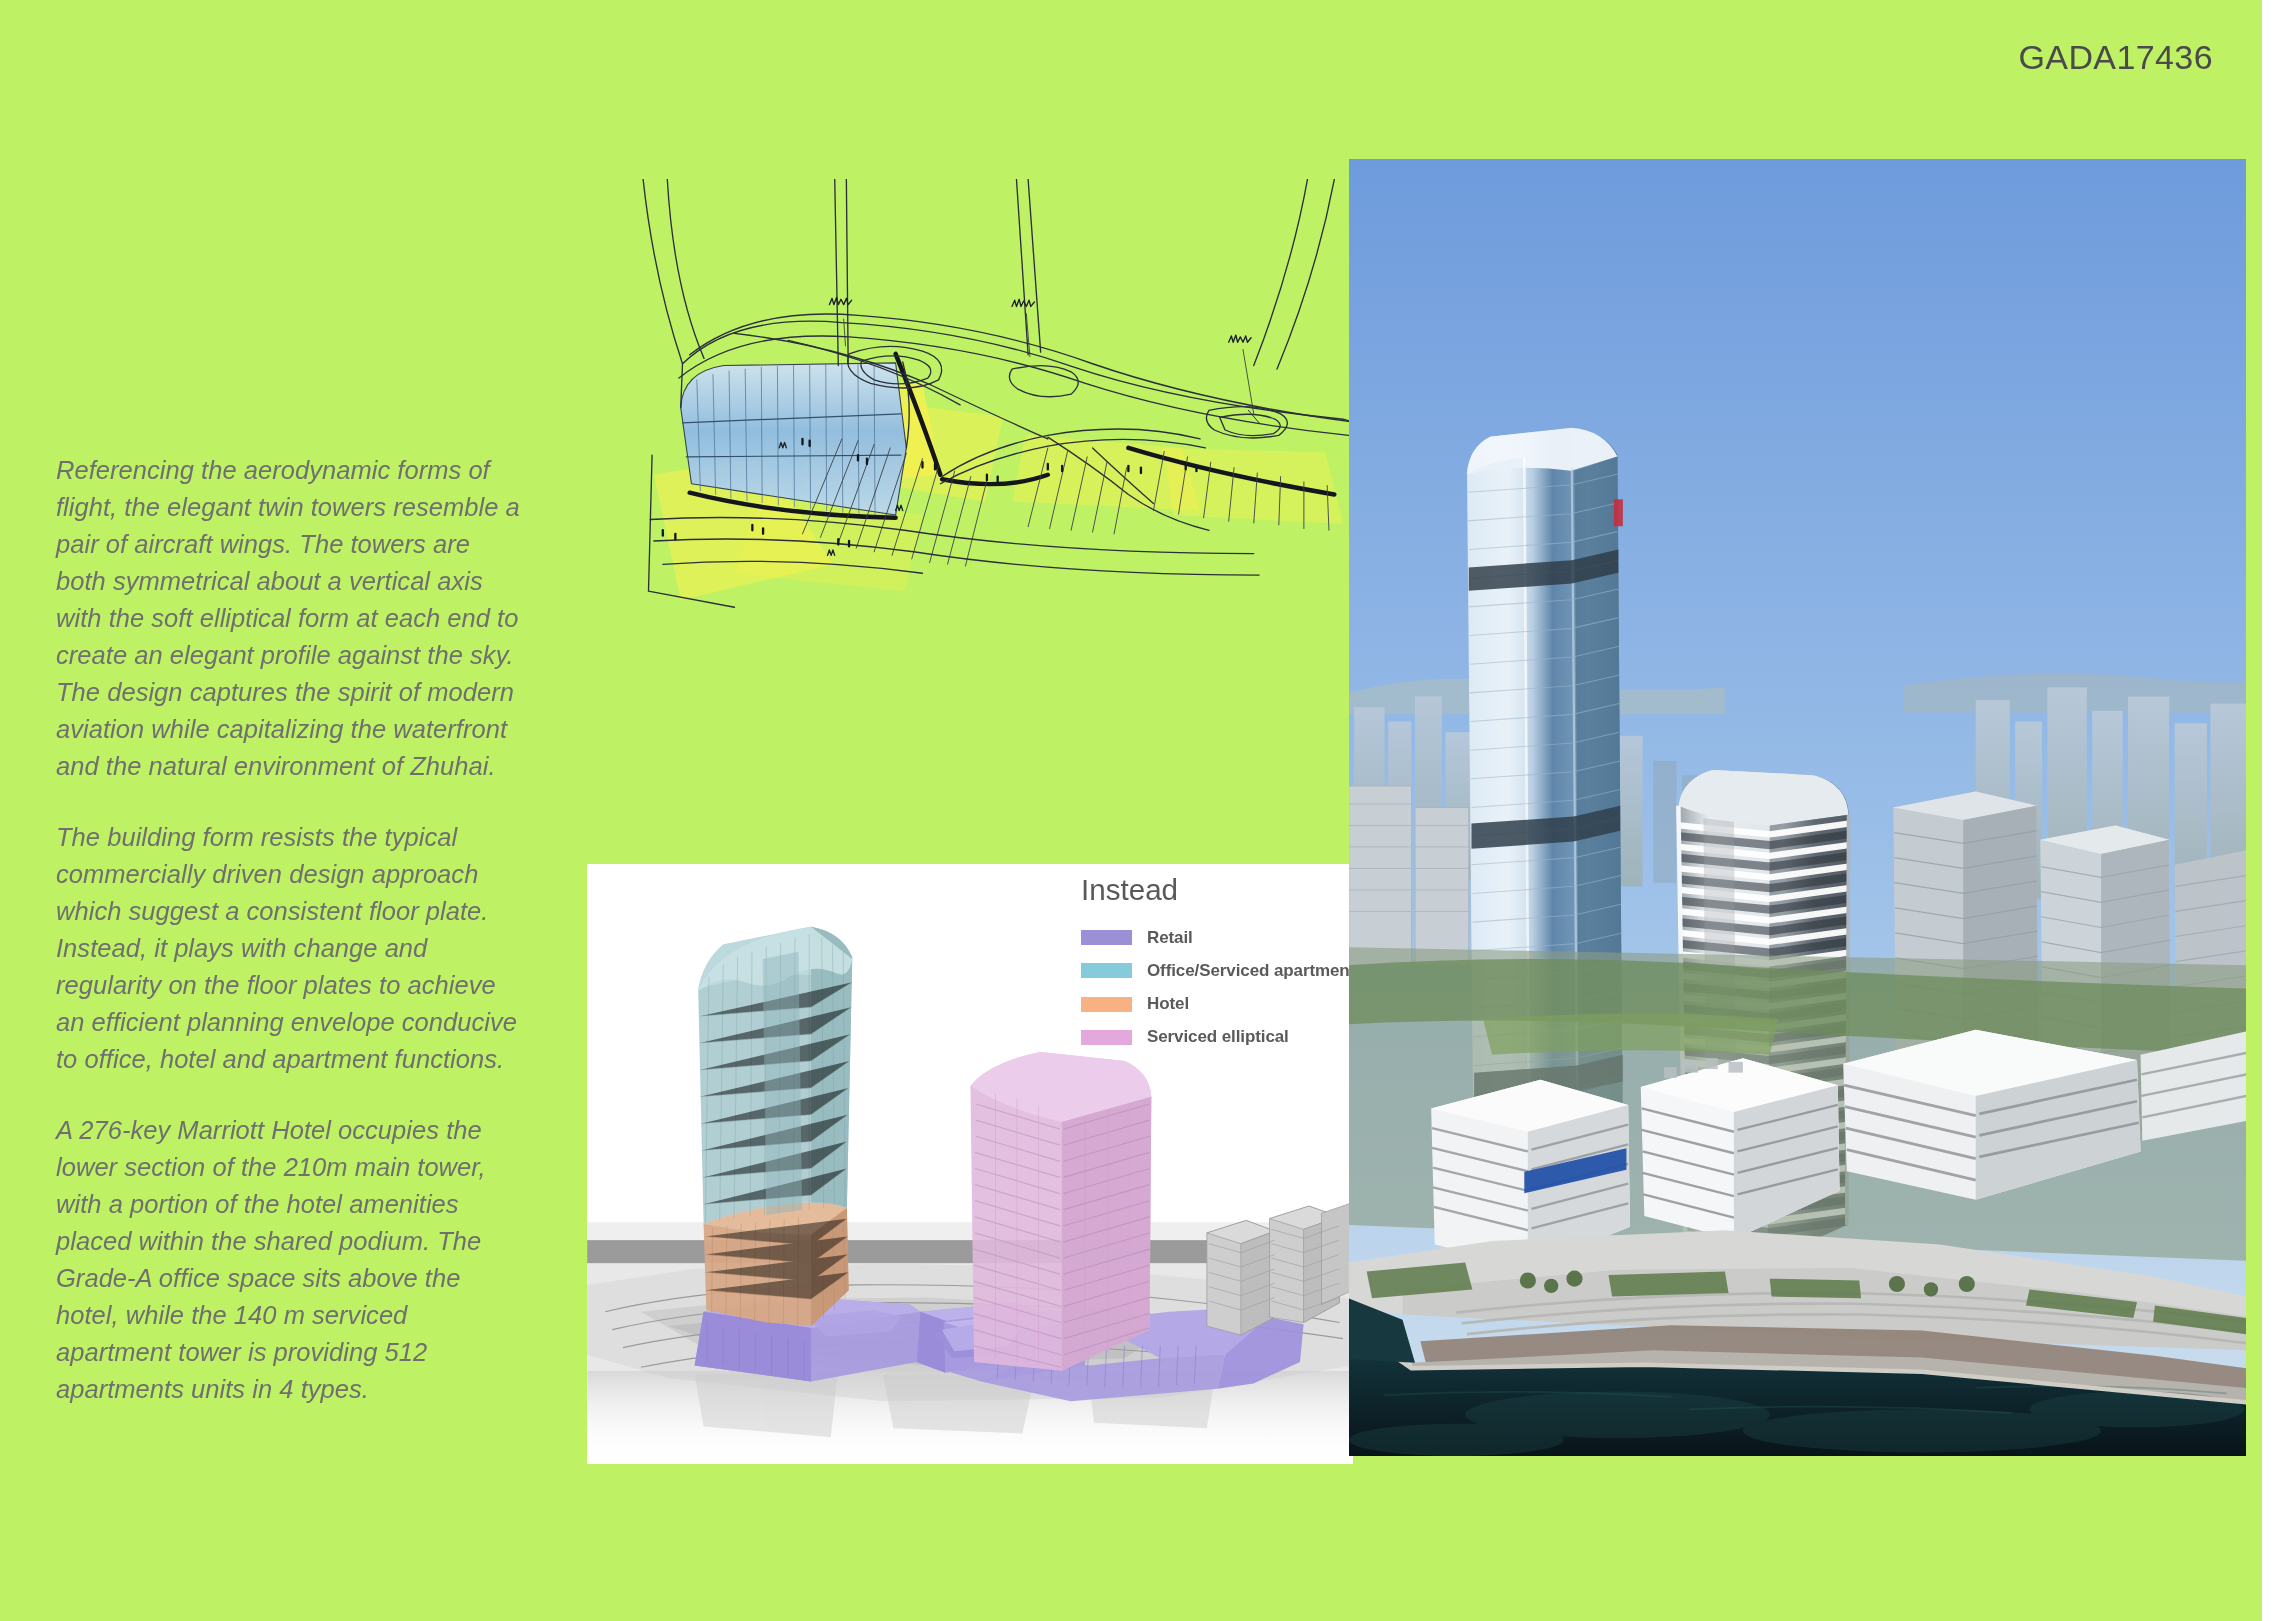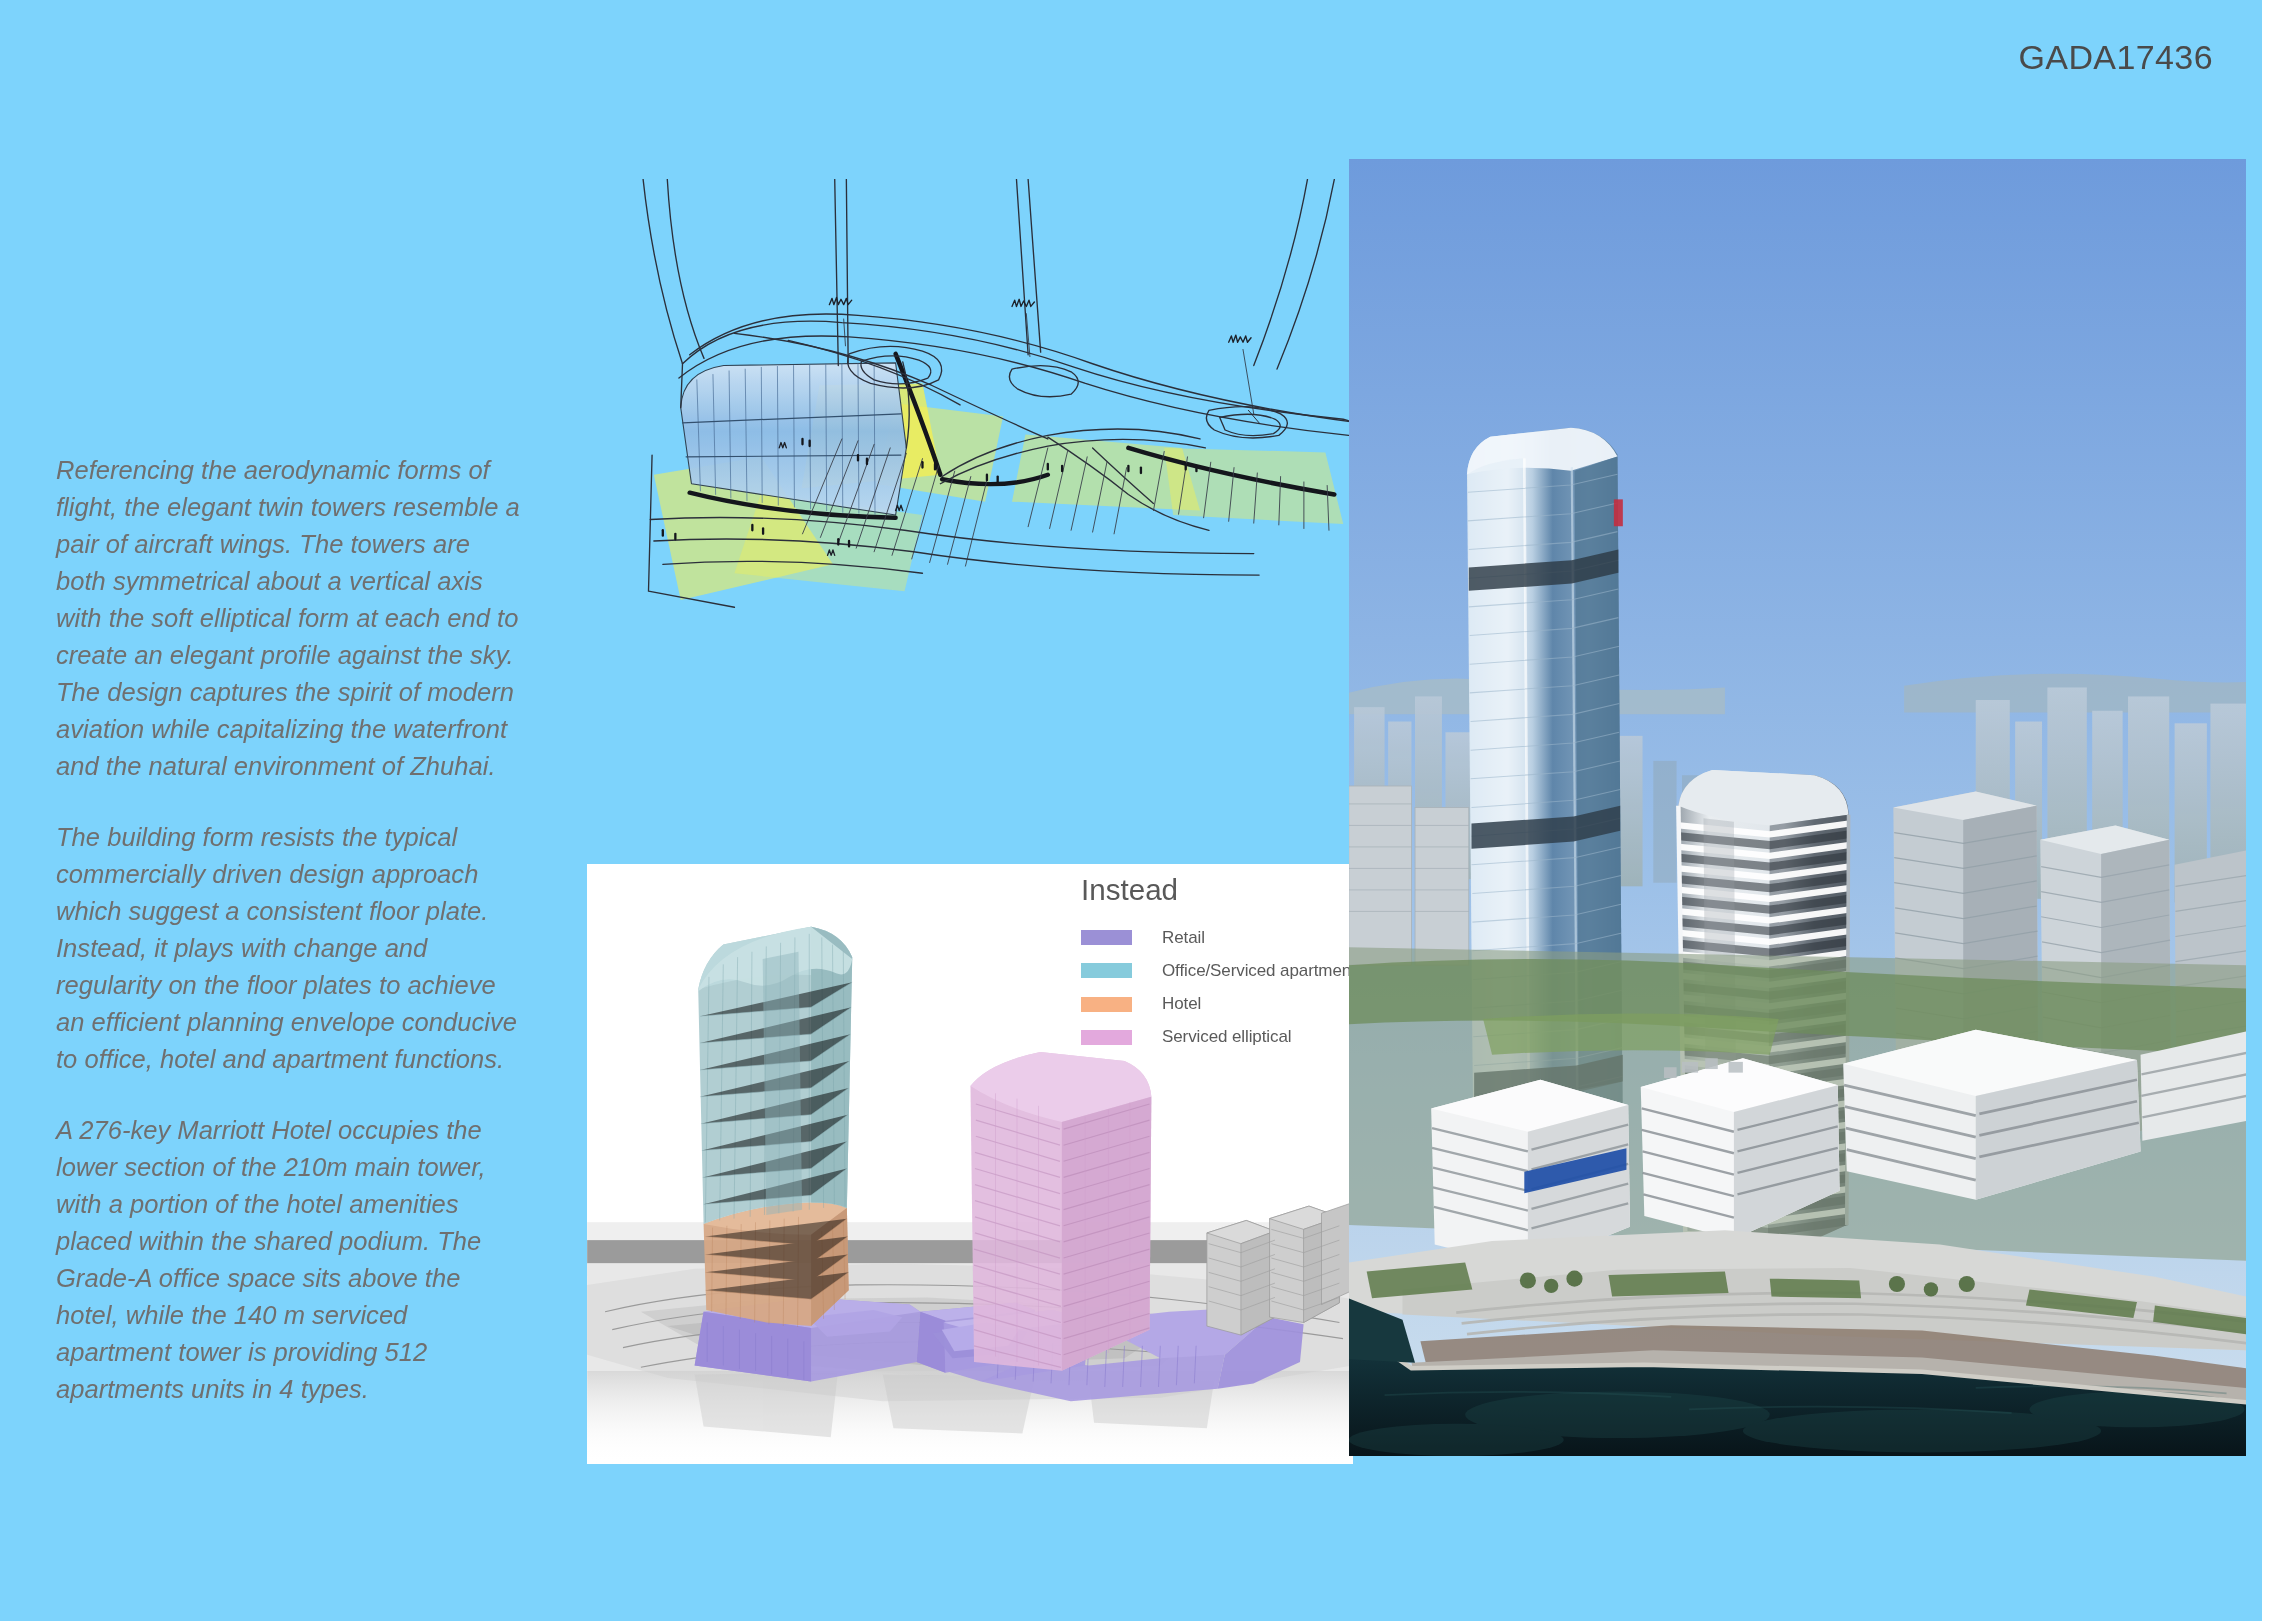--- a/index.html
+++ b/index.html
@@ -3,21 +3,21 @@
 <meta charset="utf-8">
 <title>Design Concept Board</title>
 <style>
   * { box-sizing: border-box; margin: 0; padding: 0; }
   html, body {
     width: 2293px; height: 1621px;
     background: #ffffff;
     font-family: "Liberation Sans", sans-serif;
     overflow: hidden;
   }
-  #board { position: relative; width: 2262px; height: 1621px; background: #7dd3fc; }
+  #board { position: relative; width: 2262px; height: 1621px; background: #bef264; }
 
   
   .ref-code {
     position: absolute; top: 38px; right: 49px;
     font-size: 34px; color: #4a4a4a; letter-spacing: 0.4px;
     font-family: "Liberation Sans", sans-serif;
   }
 
   
   .title-block {
@@ -51,24 +51,23 @@
 
   
   .legend { position: absolute; left: 1081px; top: 873px; width: 269px; }
   .legend-title {
     font-size: 29.6px; color: #595959; font-weight: normal;
     margin-bottom: 19.7px; font-family: "Liberation Sans", sans-serif;
   }
   .legend-row { display: flex; align-items: center; margin-bottom: 10.7px; height: 22.4px; }
   .swatch { width: 51px; height: 15px; flex: 0 0 51px; margin-right: 15px; }
   .legend-label {
-    font-size: 17px; font-weight: normal; color: #5a5a5a;
+    font-size: 17px; font-weight: bold; color: #5a5a5a;
     font-family: "Liberation Sans", sans-serif; letter-spacing: -0.1px;
     white-space: nowrap;
-    margin-left: 15px;
   }
 
   
   .photo {
     position: absolute; left: 1349px; top: 159px; width: 897px; height: 1297px;
     overflow: hidden; background: #8fb2e3;
   }
   .photo svg { display: block; width: 100%; height: 100%; }
 
   

